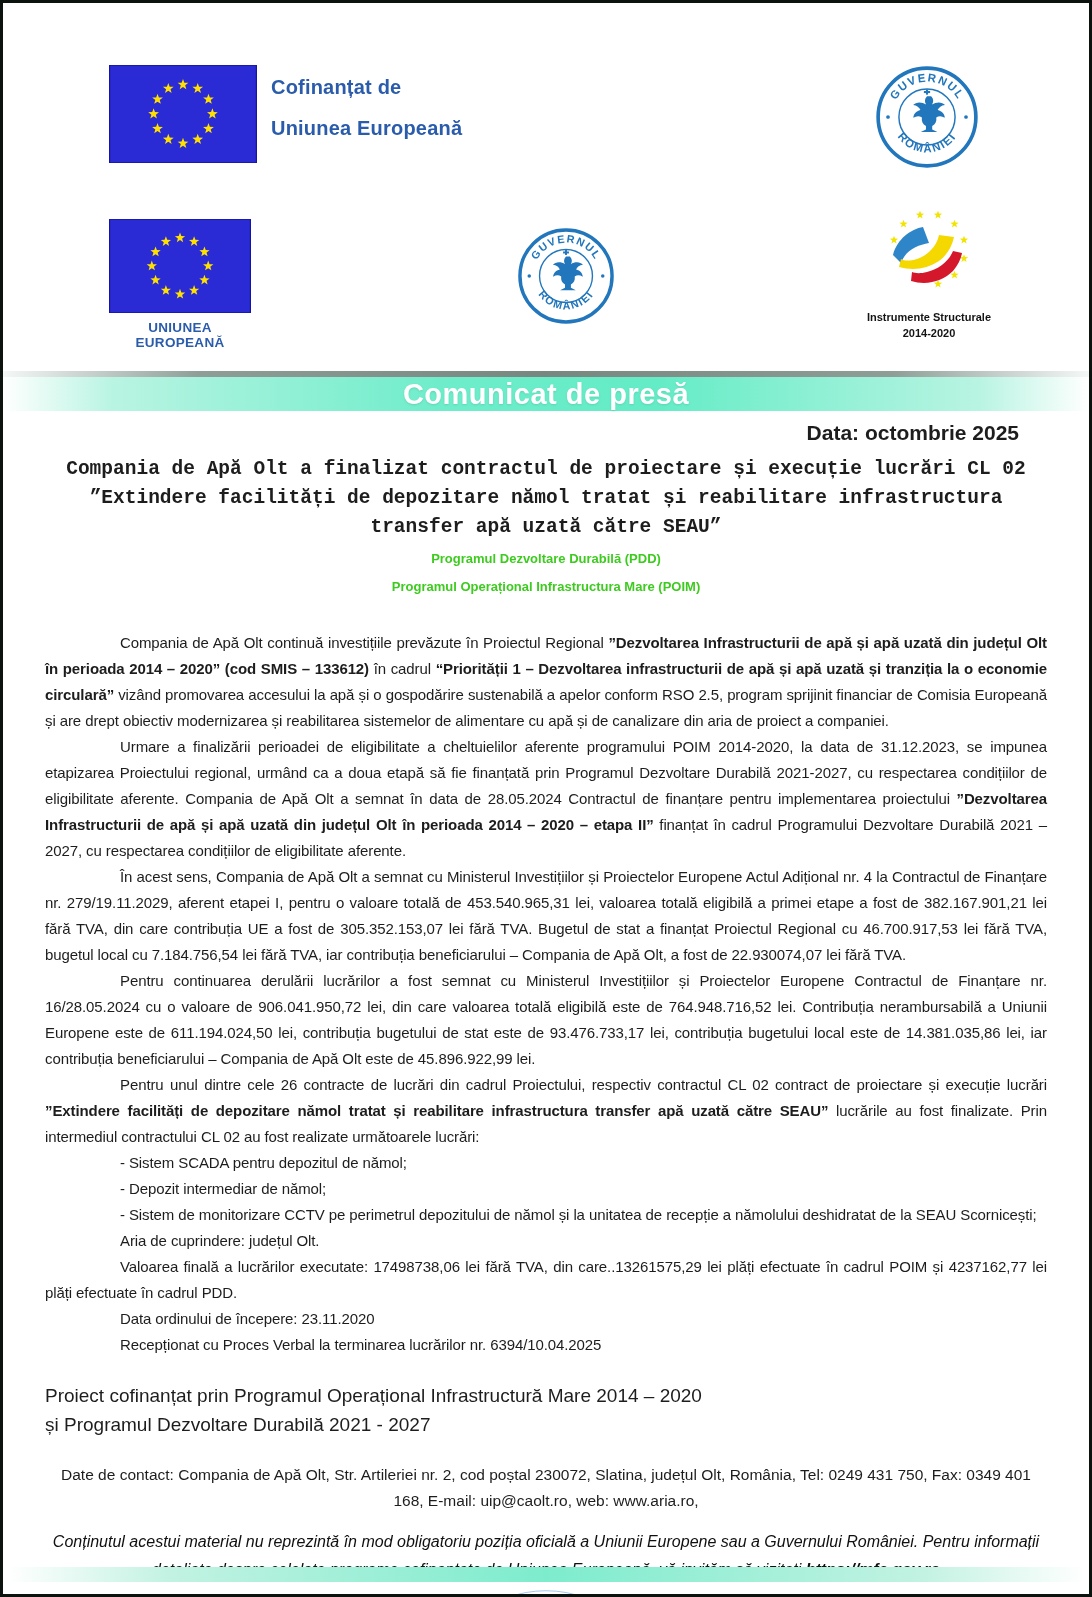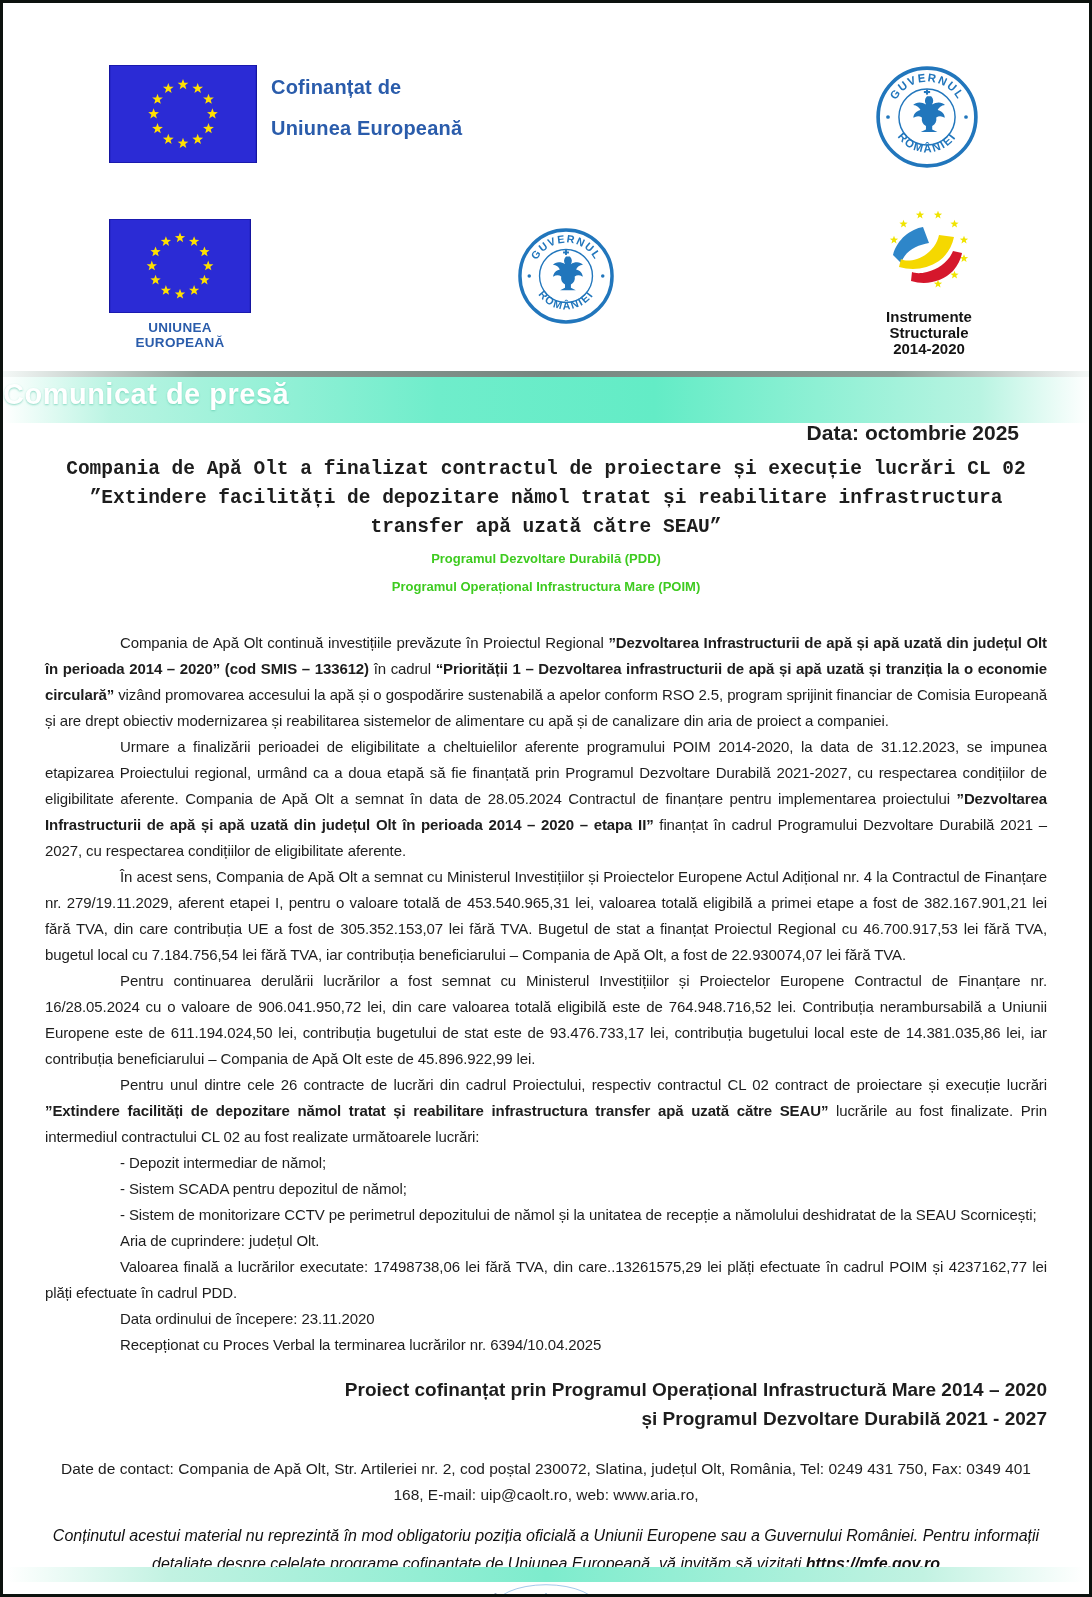--- a/index.html
+++ b/index.html
@@ -14,37 +14,37 @@
   .cofinance{position:absolute;left:268px;top:64px;font-size:20px;font-weight:bold;
     color:#2a5cab;line-height:41px;letter-spacing:.2px;}
   .seal-top{position:absolute;left:872px;top:62px;width:104px;height:104px;}
   .seal-mid{position:absolute;left:514px;top:224px;width:98px;height:98px;}
   .seal-top svg,.seal-mid svg{display:block;width:100%;height:100%;}
   .flag2wrap{position:absolute;left:106px;top:216px;width:142px;text-align:center;}
   .flag2{width:142px;height:94px;}
   .flag2-caption{font-size:13.5px;font-weight:bold;color:#2a5cab;margin-top:7px;letter-spacing:.3px;}
   .instr{position:absolute;left:854px;top:208px;width:144px;text-align:center;}
   .instr svg{width:132px;height:92px;display:inline-block;}
-  .instr-caption{font-size:15px;font-weight:bold;color:#141414;line-height:16px;margin-top:2px;}
+  .instr-caption{font-size:11px;font-weight:bold;color:#141414;line-height:16px;margin-top:2px;}
   
   .banner{position:absolute;left:0;right:0;top:368px;}
   .banner-edge{height:6px;opacity:.85;
     background:linear-gradient(90deg,#f2f7f5 0%,#7a8d85 18%,#5f726a 50%,#7a8d85 82%,#f2f7f5 100%);}
-  .banner-bar{height:46px;line-height:34px;font-size:29px;font-weight:bold;color:#fff;
+  .banner-bar{height:34px;line-height:34px;text-align:center;font-size:29px;font-weight:bold;color:#fff;
     background:linear-gradient(90deg,#ffffff 0%,#b9f4e2 10%,#6fedcb 40%,#63ecc6 60%,#b9f4e2 90%,#ffffff 100%);
     text-shadow:0 1px 2px rgba(90,200,170,.65);letter-spacing:.5px;}
   
   .content{position:absolute;left:42px;right:42px;top:414px;}
   .date{text-align:right;font-weight:bold;font-size:21px;padding-right:28px;margin:4px 0 10px;}
   .title{text-align:center;font-weight:bold;font-size:19.5px;line-height:29px;margin:0 auto;max-width:960px;font-family:Liberation Mono, monospace;}
   .programs{text-align:center;font-weight:bold;font-size:13px;line-height:28px;color:#3ecb20;margin-top:3px;}
   .bodytext{margin-top:29px;font-size:15px;line-height:26px;text-align:justify;letter-spacing:-.1px;}
   .bodytext p{margin:0;text-indent:75px;}
   .b{font-weight:bold;}
-  .closing{text-align:right;font-weight:bold;font-size:19px;line-height:29px;margin-top:17px;}
+  .closing{text-align:left;font-weight:normal;font-size:19px;line-height:29px;margin-top:23px;}
   .contact{text-align:center;font-size:15.5px;line-height:26px;margin-top:23px;}
   .footer-note{text-align:center;font-style:italic;font-size:16px;line-height:28px;margin-top:14px;color:#101010;}
   .cao{display:block;margin:3px auto 0;width:134px;height:58px;}
   .bottom-bar{position:absolute;left:4px;right:4px;bottom:12px;height:15px;border-radius:2px;
     background:linear-gradient(90deg,#ffffff 0%,#c2f2e2 15%,#7deccd 50%,#c2f2e2 85%,#ffffff 100%);}
 </style>
 </head>
 <body>
 
 <div class="page">
@@ -172,22 +172,22 @@
       <div>Programul Dezvoltare Durabilă (PDD)</div>
       <div>Programul Operațional Infrastructura Mare (POIM)</div>
     </div>
 
     <div class="bodytext">
       <p><span>Compania de Apă Olt continuă investițiile prevăzute în Proiectul Regional </span><span class="b">”Dezvoltarea Infrastructurii de apă și apă uzată din județul Olt în perioada 2014 – 2020” (cod SMIS – 133612) </span><span>în cadrul </span><span class="b">“Priorității 1 – Dezvoltarea infrastructurii de apă și apă uzată și tranziția la o economie circulară”</span><span> vizând promovarea accesului la apă și o gospodărire sustenabilă a apelor conform RSO 2.5, program sprijinit financiar de Comisia Europeană și are drept obiectiv modernizarea și reabilitarea sistemelor de alimentare cu apă și de canalizare din aria de proiect a companiei.</span></p>
       <p><span>Urmare a finalizării perioadei de eligibilitate a cheltuielilor aferente programului POIM 2014-2020, la data de 31.12.2023, se impunea etapizarea Proiectului regional, urmând ca a doua etapă să fie finanțată prin Programul Dezvoltare Durabilă 2021-2027, cu respectarea condițiilor de eligibilitate aferente. Compania de Apă Olt a semnat în data de 28.05.2024 Contractul de finanțare pentru implementarea proiectului </span><span class="b">”Dezvoltarea Infrastructurii de apă și apă uzată din județul Olt în perioada 2014 – 2020 – etapa II”</span><span> finanțat în cadrul Programului Dezvoltare Durabilă 2021 – 2027, cu respectarea condițiilor de eligibilitate aferente.</span></p>
       <p>În acest sens, Compania de Apă Olt a semnat cu Ministerul Investițiilor și Proiectelor Europene Actul Adițional nr. 4 la Contractul de Finanțare nr. 279/19.11.2029, aferent etapei I, pentru o valoare  totală de 453.540.965,31 lei, valoarea totală eligibilă a primei etape a fost de 382.167.901,21 lei fără TVA, din care contribuția UE a fost de 305.352.153,07 lei fără TVA. Bugetul de stat a finanțat Proiectul Regional cu 46.700.917,53 lei fără TVA, bugetul local cu 7.184.756,54 lei fără TVA, iar contribuția beneficiarului – Compania de Apă Olt, a fost de 22.930074,07 lei fără TVA.</p>
       <p>Pentru continuarea derulării lucrărilor a fost semnat cu Ministerul Investițiilor și Proiectelor Europene Contractul de Finanțare nr. 16/28.05.2024 cu o valoare de 906.041.950,72 lei, din care valoarea totală eligibilă este de 764.948.716,52 lei. Contribuția nerambursabilă a Uniunii Europene este de 611.194.024,50 lei, contribuția bugetului de stat este de 93.476.733,17 lei, contribuția bugetului local este de 14.381.035,86 lei, iar contribuția beneficiarului – Compania de Apă Olt este de 45.896.922,99 lei.</p>
       <p><span>Pentru unul dintre cele 26 contracte de lucrări din cadrul Proiectului, respectiv contractul CL 02 contract de proiectare și execuție lucrări </span><span class="b">”Extindere facilități de depozitare nămol tratat și reabilitare infrastructura transfer apă uzată către SEAU”</span><span> lucrările au fost finalizate. Prin intermediul contractului CL 02 au fost realizate următoarele lucrări:</span></p>
+      <p>- Sistem SCADA pentru depozitul de nămol;</p>
       <p>- Depozit intermediar de nămol;</p>
-      <p>- Sistem SCADA pentru depozitul de nămol;</p>
       <p>- Sistem de monitorizare CCTV pe perimetrul depozitului de nămol și la unitatea de recepție a nămolului deshidratat de la SEAU Scornicești;</p>
       <p>Aria de cuprindere: județul Olt.</p>
       <p>Valoarea finală a lucrărilor executate: 17498738,06  lei fără TVA, din care..13261575,29 lei plăți efectuate în cadrul POIM și 4237162,77 lei plăți efectuate în cadrul PDD.</p>
       <p>Data ordinului de începere: 23.11.2020</p>
       <p>Recepționat cu Proces Verbal la terminarea lucrărilor nr. 6394/10.04.2025</p>
     </div>
 
     <div class="closing">
       <div>Proiect cofinanțat  prin Programul Operațional Infrastructură Mare 2014 – 2020</div>
       <div>și Programul Dezvoltare Durabilă 2021 - 2027</div>

